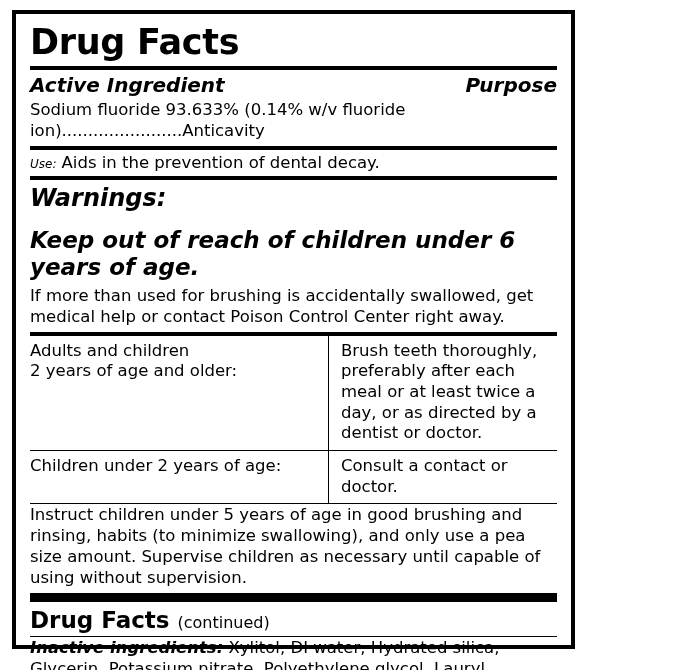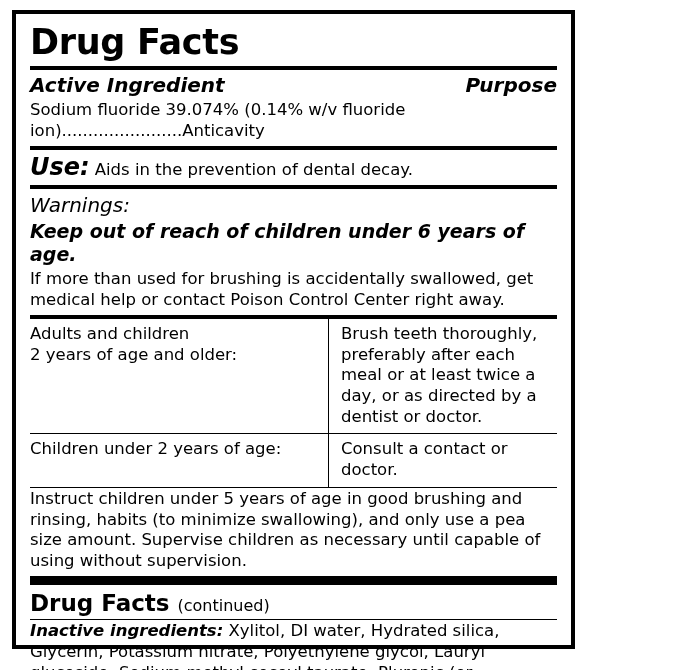--- a/index.html
+++ b/index.html
@@ -61,42 +61,43 @@
     font-style: italic;
     font-weight: bold;
     padding: 3px 0 2px 0;
   }
   .body-txt {
     font-size: 16.5px;
     line-height: 1.27;
     padding: 1px 0 4px 0;
   }
   .sect-head {
-    font-size: 20px;
+    font-size: 24px;
+    font-style: italic;
+    font-weight: bold;
+    padding: 4px 0 2px 0;
+  }
+  .inline-head {
+    font-size: 12px;
     font-style: italic;
     font-weight: normal;
-    padding: 4px 0 2px 0;
-  }
-  .inline-head {
-    font-size: 24px;
-    font-style: italic;
-    font-weight: bold;
   }
   .inline-body {
     font-size: 16.5px;
     font-style: normal;
     font-weight: normal;
     margin-top: 29px;
   }
   .warn-line2 {
-    font-size: 19px;
+    font-size: 23px;
     font-style: italic;
     font-weight: bold;
     padding: 1px 0 3px 0;
     line-height: 1.2;
+    margin-top: 12px;
   }
   
   .dir-table {
     width: 100%;
     border-collapse: collapse;
   }
   .dir-table td {
     vertical-align: top;
     font-size: 16.5px;
     line-height: 1.25;
@@ -147,21 +148,21 @@
 <div class="label">
   <div class="inner">
 
     <div class="title">Drug Facts</div>
     <div class="rule-med"></div>
 
     <div class="hdr-line">
       <span>Active Ingredient</span>
       <span>Purpose</span>
     </div>
-    <div class="body-txt">Sodium fluoride 39.074% (0.14% w/v fluoride ion).......................Anticavity</div>
+    <div class="body-txt">Sodium fluoride 93.633% (0.14% w/v fluoride ion).......................Anticavity</div>
     <div class="rule-med"></div>
 
     <div class="row">
       <span class="inline-head">Use:</span>
       <span class="inline-body">Aids in the prevention of dental decay.</span>
     </div>
     <div class="rule-med"></div>
 
     <div>
       <div class="sect-head">Warnings:</div>

